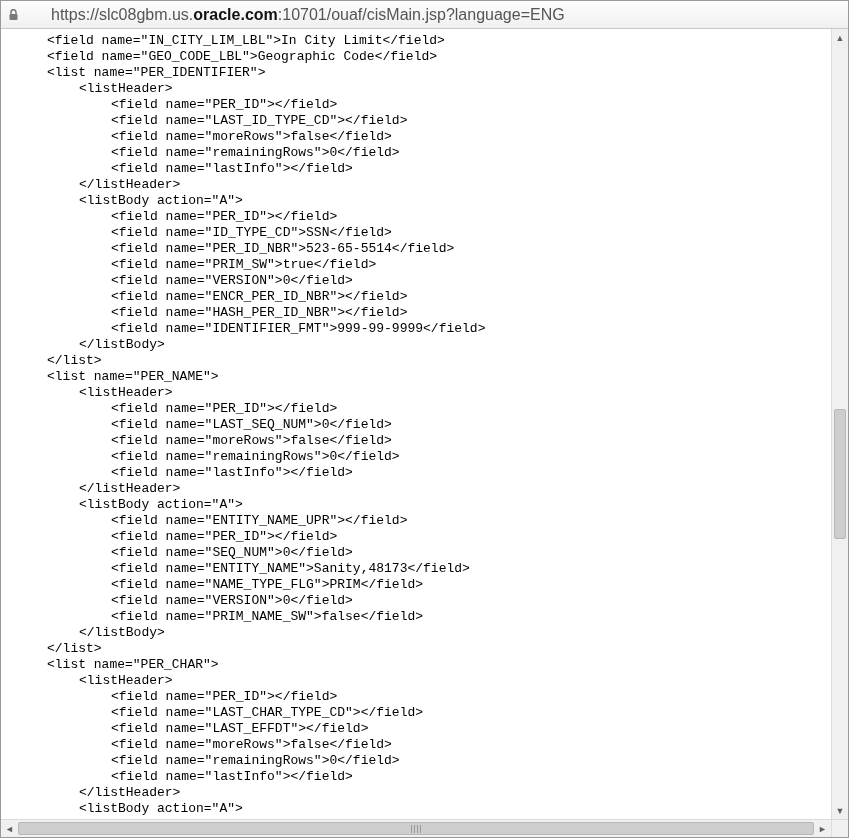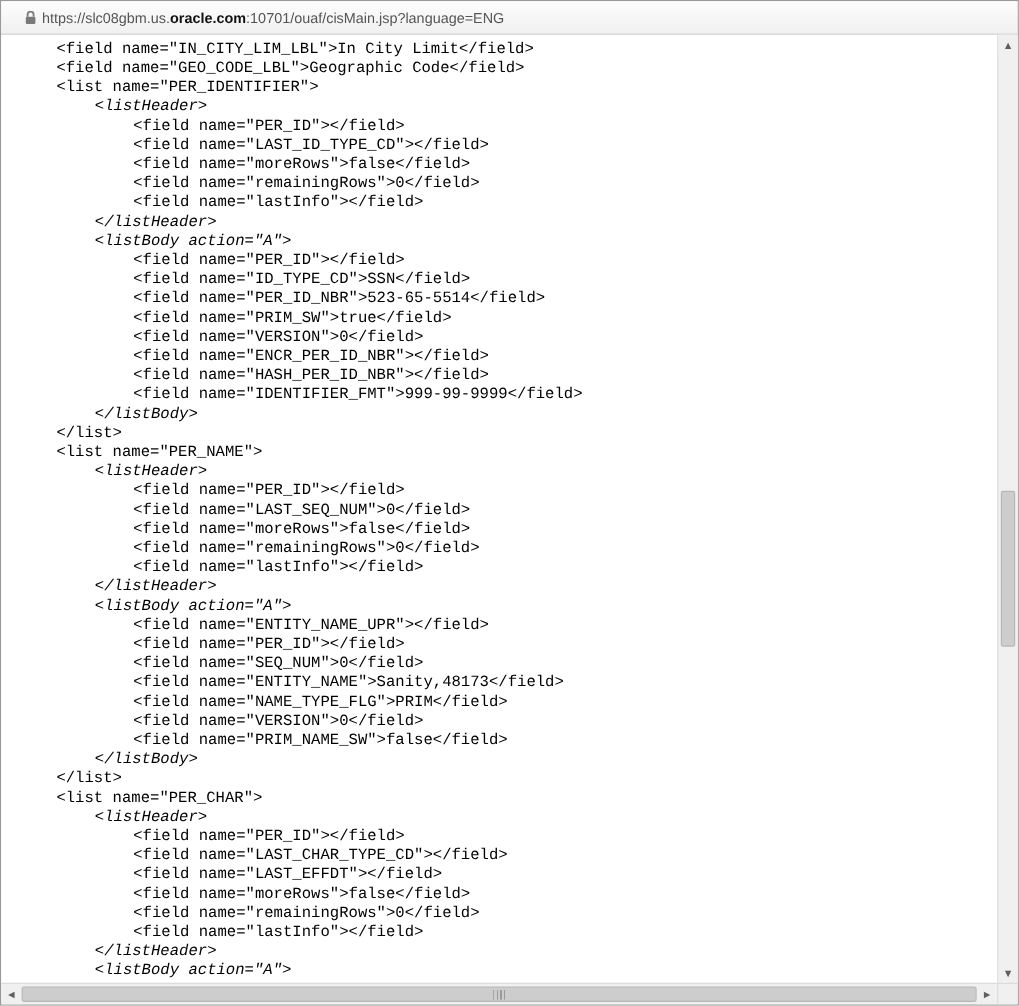--- a/index.html
+++ b/index.html
@@ -11,23 +11,24 @@
     border: 1px solid #999;
     overflow: hidden;
     position: relative;
   }
   .address-bar {
     height: 28px;
     background: linear-gradient(to bottom, #fdfdfd, #f0f0f0);
     border-bottom: 1px solid #c8c8c8;
     display: flex;
     align-items: center;
-    padding: 0 18px;
-    font-size: 12px;
+    padding: 0 6px;
+    font-size: 16px;
     color: #555;
+    gap: 28px;
   }
   .lock-icon {
     width: 12px;
     height: 12px;
     margin-right: 4px;
     display: inline-flex;
     align-items: center;
     justify-content: center;
   }
   .lock-icon svg { display: block; }
@@ -44,21 +45,21 @@
   }
   .content {
     font-family: "Courier New", Courier, monospace;
     font-size: 13px;
     line-height: 16px;
     color: #000;
     white-space: pre;
     padding: 4px 0 0 14px;
   }
   .ind1 { padding-left: 32px; }
-  .ind2 { padding-left: 64px; font-style: italic; }
+  .ind2 { padding-left: 64px; }
   .ind3 { padding-left: 96px; }
   .vscroll {
     position: absolute;
     top: 28px;
     right: 0;
     bottom: 18px;
     width: 17px;
     background: #f0f0f0;
     border-left: 1px solid #dcdcdc;
   }

